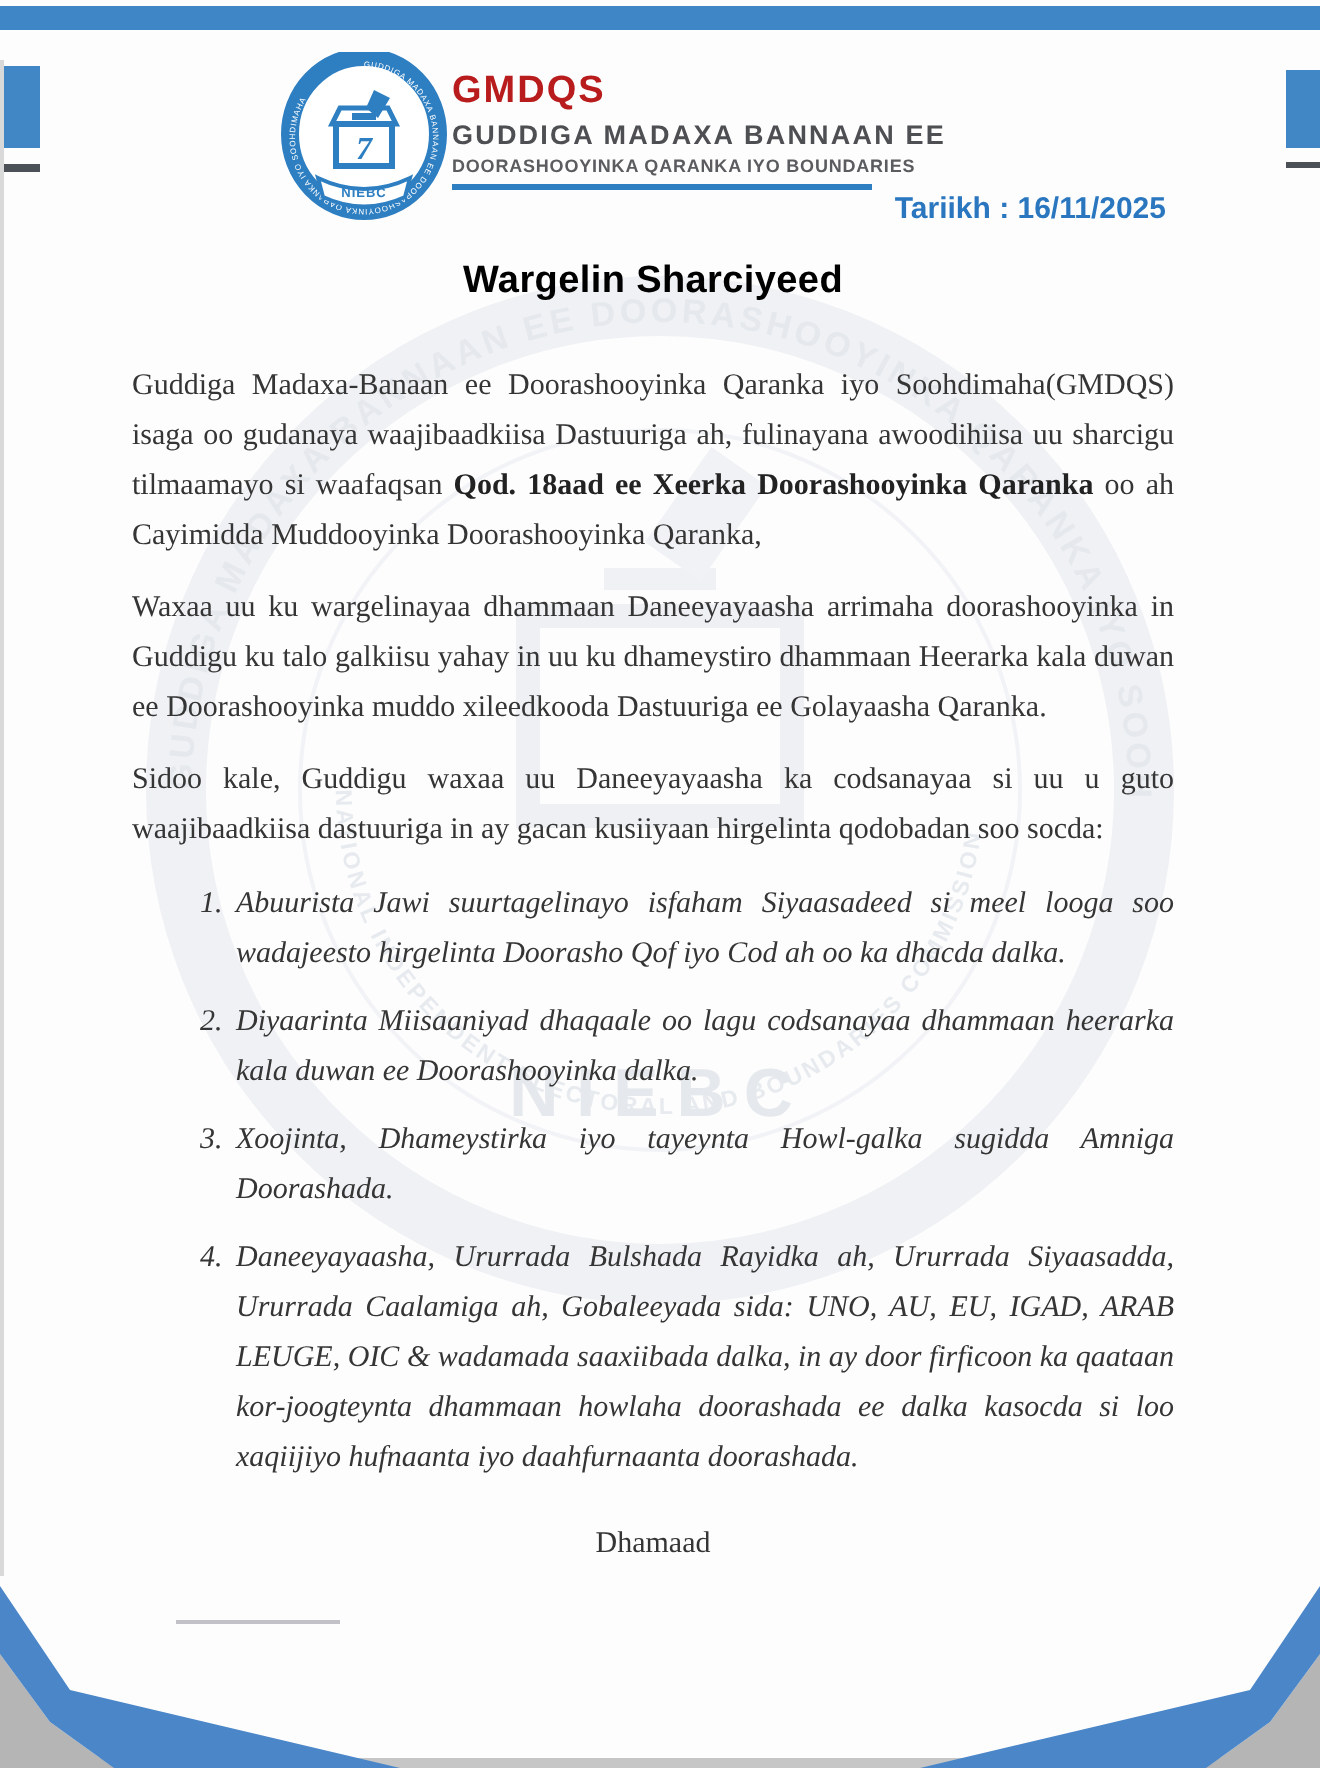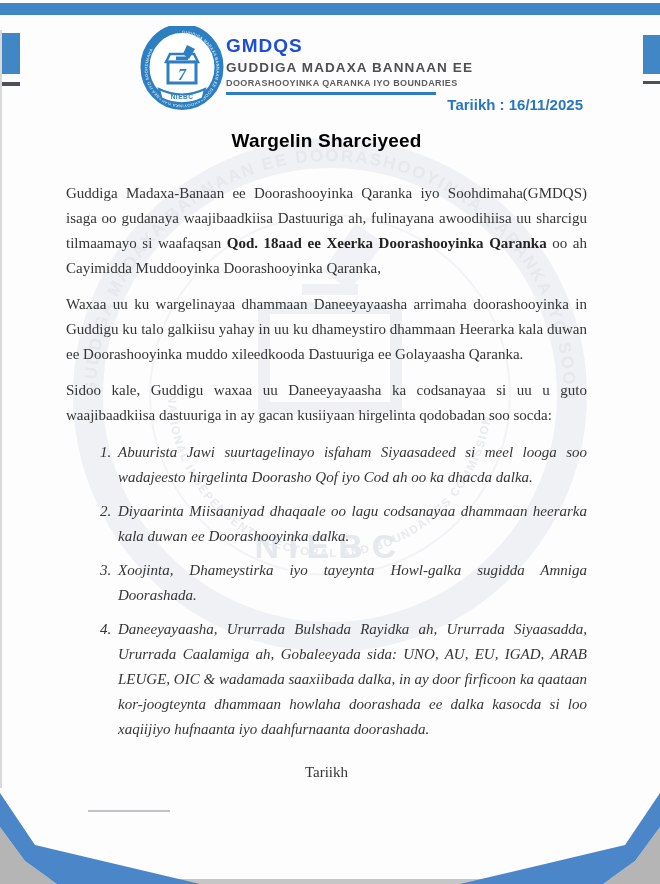--- a/index.html
+++ b/index.html
@@ -9,21 +9,21 @@
   }
   .watermark{position:absolute;top:0;left:0;pointer-events:none;}
   .topbar{position:absolute;top:3px;left:0;width:660px;height:12px;background:#3e86c6;}
   .sq-left{position:absolute;top:33px;left:2px;width:18px;height:41px;background:#4287c5;}
   .sq-right{position:absolute;top:35px;right:0;width:17px;height:39px;background:#4287c5;}
   .dash-left{position:absolute;top:82px;left:0;width:20px;height:4px;background:#4b5157;}
   .dash-right{position:absolute;top:81px;right:0;width:17px;height:3px;background:#4b5157;}
   .scan-edge{position:absolute;top:30px;bottom:96px;left:0;width:2px;background:#d9d9d9;}
   .logo{position:absolute;top:26px;left:140px;}
   .head-text{position:absolute;top:36px;left:226px;font-family:"Liberation Sans",sans-serif;}
-  .acronym{color:#1d4ed8;font-size:19px;font-weight:bold;letter-spacing:1px;line-height:20px;}
+  .acronym{color:#b91c1c;font-size:19px;font-weight:bold;letter-spacing:1px;line-height:20px;}
   .name1{color:#4d4f52;font-size:13.5px;font-weight:bold;letter-spacing:1.1px;margin-top:4px;white-space:nowrap;}
   .name2{color:#5a5c5f;font-size:9px;font-weight:bold;letter-spacing:0.4px;margin-top:3px;white-space:nowrap;}
   .head-underline{width:210px;height:3px;background:#2e7fc2;margin-top:4px;}
   .date{position:absolute;top:96px;right:77px;color:#2a77c0;font-family:"Liberation Sans",sans-serif;
     font-weight:bold;font-size:15px;}
   .title{position:absolute;top:130px;left:66px;width:521px;text-align:center;
     font-family:"Liberation Sans",sans-serif;font-weight:bold;font-size:19px;color:#000000;letter-spacing:0.2px;}
   .content{position:absolute;top:181px;left:66px;width:521px;font-size:15px;line-height:25px;
     color:#353535;text-align:justify;}
   .content p{margin:0 0 11px 0;}
@@ -102,21 +102,21 @@
   <div class="content">
     <p><span>Guddiga Madaxa-Banaan ee Doorashooyinka Qaranka iyo Soohdimaha(GMDQS) isaga oo gudanaya waajibaadkiisa Dastuuriga ah, fulinayana awoodihiisa uu sharcigu tilmaamayo si waafaqsan </span><b>Qod. 18aad ee Xeerka Doorashooyinka Qaranka</b><span> oo ah Cayimidda Muddooyinka Doorashooyinka Qaranka,</span></p>
     <p>Waxaa uu ku wargelinayaa dhammaan Daneeyayaasha arrimaha doorashooyinka in Guddigu ku talo galkiisu yahay in uu ku dhameystiro dhammaan Heerarka kala duwan ee Doorashooyinka muddo xileedkooda Dastuuriga ee Golayaasha Qaranka.</p>
     <p class="pre-list">Sidoo kale, Guddigu waxaa uu Daneeyayaasha ka codsanayaa si uu u guto waajibaadkiisa dastuuriga in ay gacan kusiiyaan hirgelinta qodobadan soo socda:</p>
     <ol>
       <li>Abuurista Jawi suurtagelinayo isfaham Siyaasadeed si meel looga soo wadajeesto hirgelinta Doorasho Qof iyo Cod ah oo ka dhacda dalka.</li>
       <li>Diyaarinta Miisaaniyad dhaqaale oo lagu codsanayaa dhammaan heerarka kala duwan ee Doorashooyinka dalka.</li>
       <li>Xoojinta, Dhameystirka iyo tayeynta Howl-galka sugidda Amniga Doorashada.</li>
       <li>Daneeyayaasha, Ururrada Bulshada Rayidka ah, Ururrada Siyaasadda, Ururrada Caalamiga ah, Gobaleeyada sida: UNO, AU, EU, IGAD, ARAB LEUGE, OIC &amp; wadamada saaxiibada dalka, in ay door firficoon ka qaataan kor-joogteynta dhammaan howlaha doorashada ee dalka kasocda si loo xaqiijiyo hufnaanta iyo daahfurnaanta doorashada.</li>
     </ol>
-    <div class="closing">Tariikh</div>
+    <div class="closing">Dhamaad</div>
   </div>
 
   <div class="signature-line"></div>
 
   <div class="bottom-strip"></div>
   <svg class="corner left" width="200" height="95" viewBox="0 0 200 95">
     <polygon points="0,38 25,72 57,95 0,95" fill="#b5b5b5"></polygon>
     <polygon points="0,4 35,56 200,95 57,95 25,72 0,38" fill="#4a86c8"></polygon>
   </svg>
   <svg class="corner right" width="200" height="95" viewBox="0 0 200 95">

